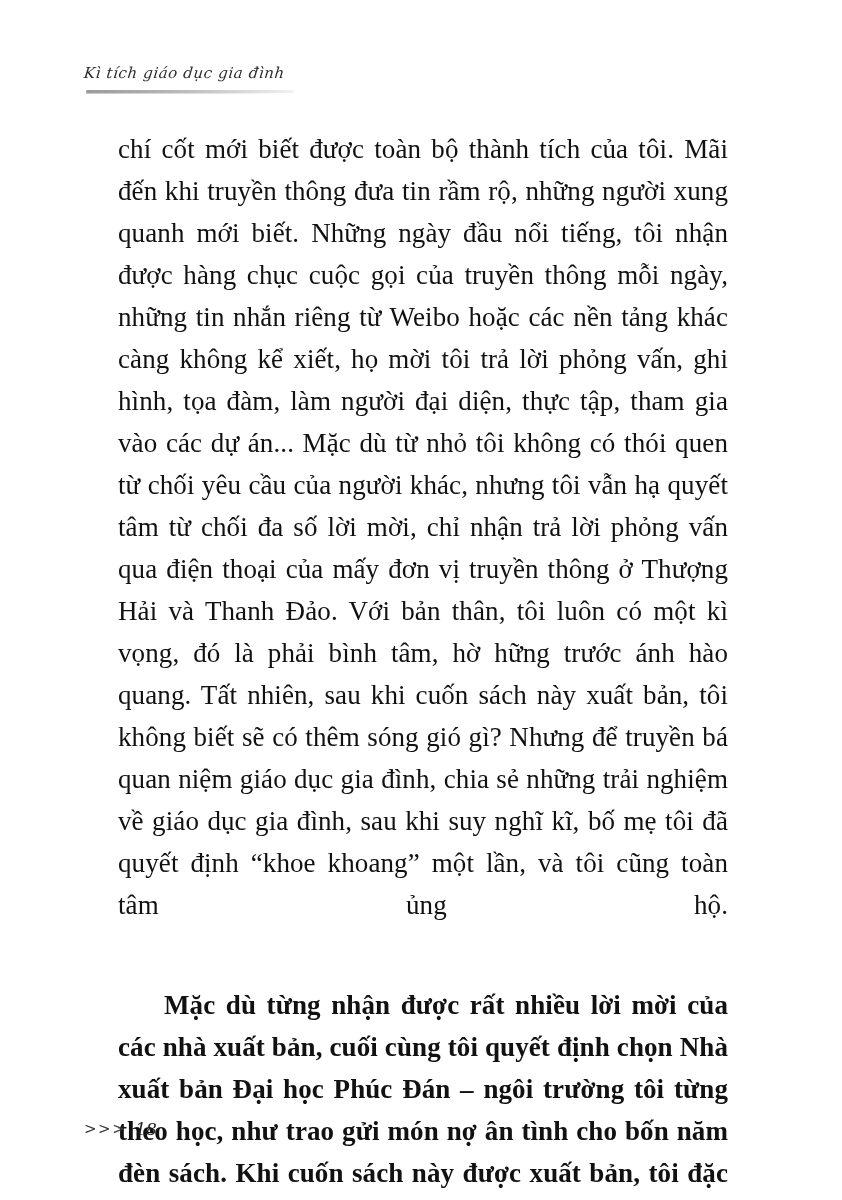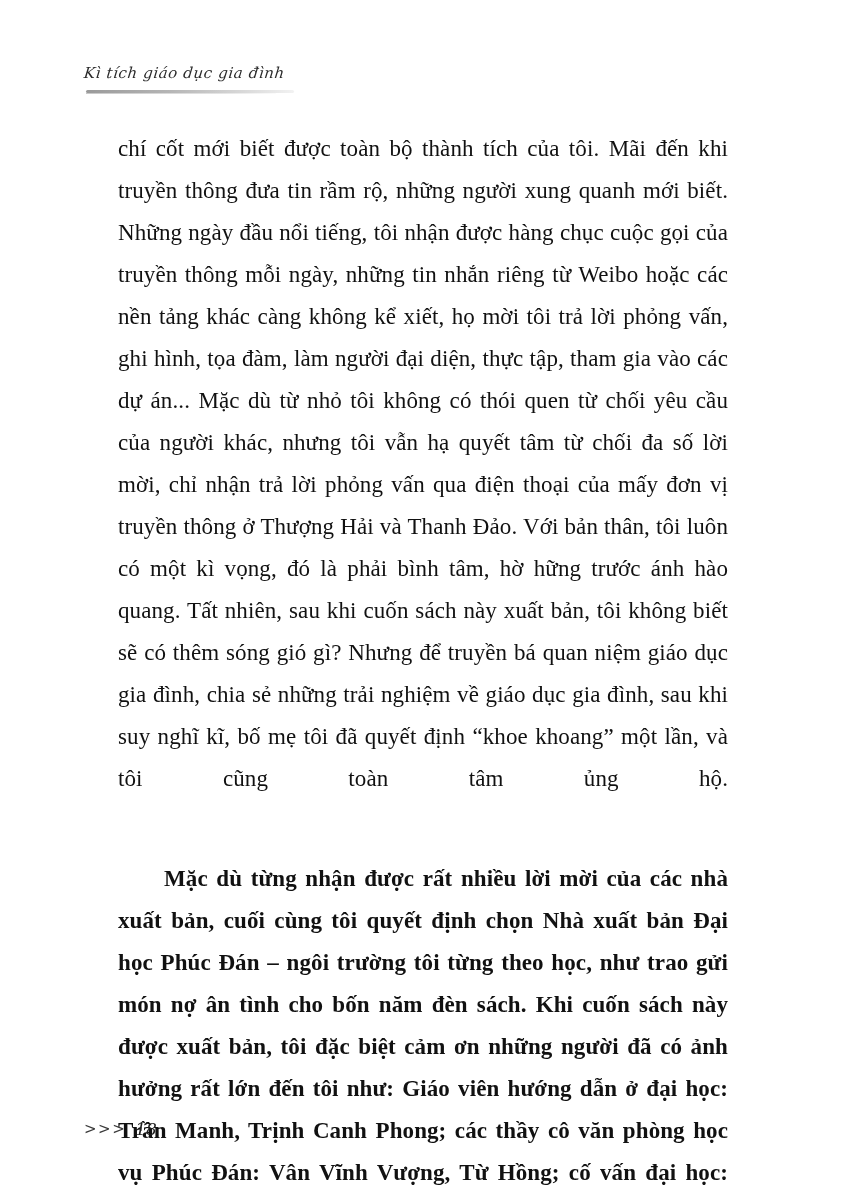--- a/index.html
+++ b/index.html
@@ -62,21 +62,21 @@
 
   
   .content {
     position: absolute;
     top: 128px;
     left: 118px;
     width: 610px;
   }
   .para {
     font-family: "Liberation Serif", serif;
-    font-size: 23px;
+    font-size: 27px;
     line-height: 42px;
     text-align: justify;
     text-justify: inter-word;
     color: #111111;
     margin: 0;
     letter-spacing: 0.1px;
   }
   .para + .para {
     margin-top: 16px;
   }

